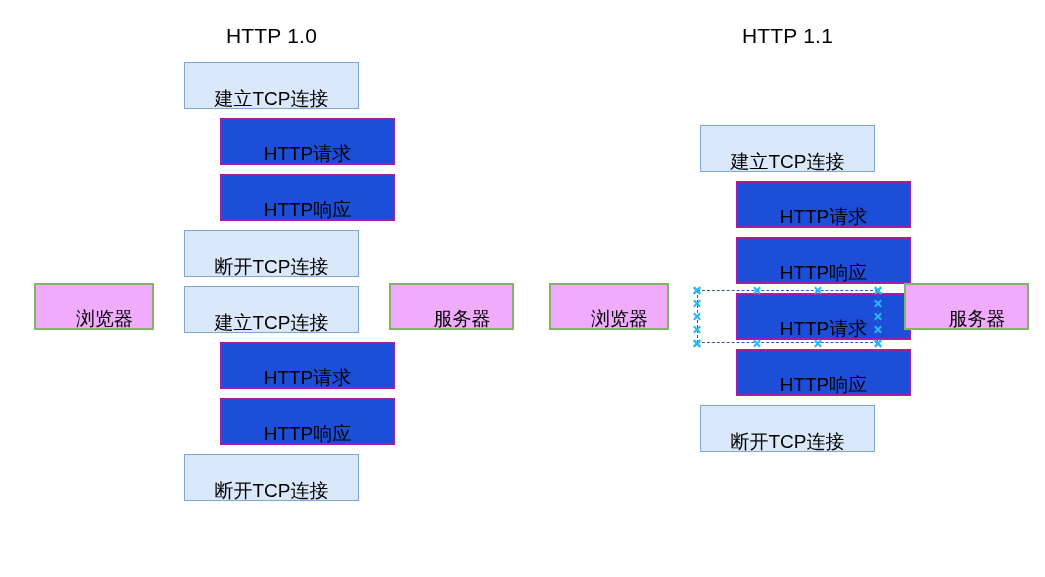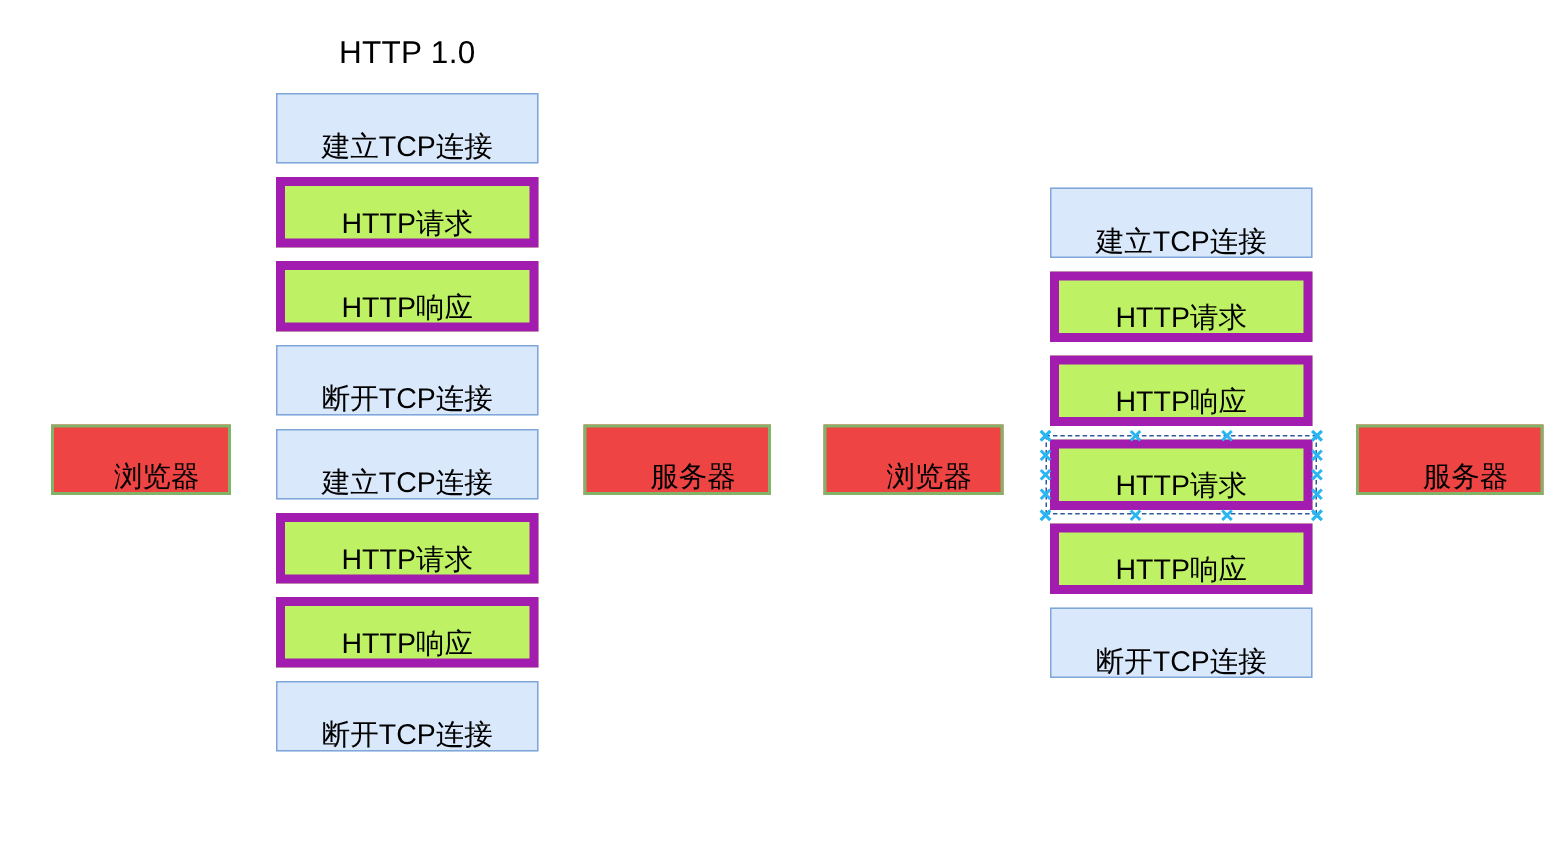--- a/index.html
+++ b/index.html
@@ -46,26 +46,27 @@
     white-space: nowrap;
     color: #000000;
   }
 
   .node.blue {
     background: #dae8fc;
     border: 1px solid #7ea6d8;
   }
 
   .node.plain {
-    background: #bef264;
-    border: 6px solid #a21caf;
+    background: #1d4ed8;
+    border: 2px solid #a21caf;
+    margin-left: 36px;
   }
 
   .node.green {
-    background: #ef4444;
+    background: #f0abfc;
     border: 2px solid #82b366;
     padding-left: 21px;
   }
 
   
   .sel-outline {
     position: absolute;
     box-sizing: border-box;
     border: 1px dashed #2f5b9e;
     pointer-events: none;
@@ -93,20 +94,21 @@
   .handle::before { transform: rotate(45deg); }
   .handle::after  { transform: rotate(-45deg); }
 </style>
 </head>
 <body>
 
 <div id="canvas">
 
   <div class="col-title" id="title-left" style="left: 180px; top: 24px; width: 175px;">HTTP 1.0</div>
 
+  <div class="col-title" id="title-right" style="left: 696px; top: 24px; width: 175px;">HTTP 1.1</div>
 
   <div id="http10-column">
       <div class="node blue" style="left: 180px; top: 62px; width: 175px; height: 47px;">
         <span>建立TCP连接</span>
       </div>
       <div class="node plain" style="left: 180px; top: 118px; width: 175px; height: 47px;">
         <span>HTTP请求</span>
       </div>
       <div class="node plain" style="left: 180px; top: 174px; width: 175px; height: 47px;">
         <span>HTTP响应</span>

